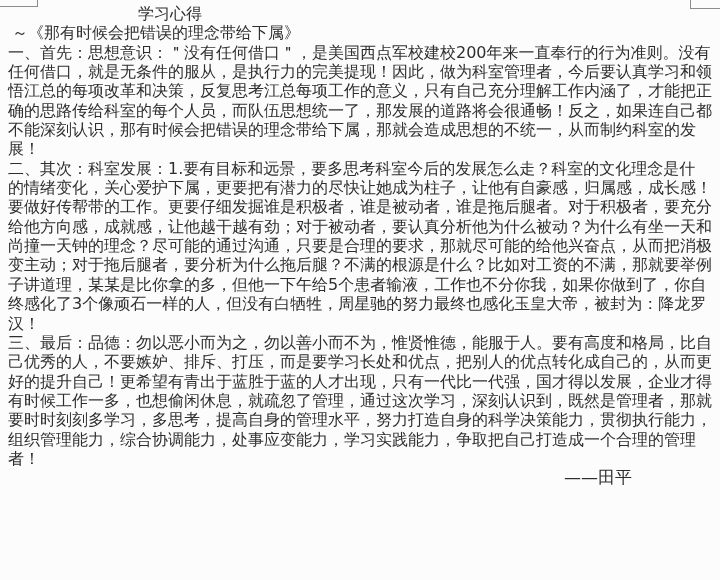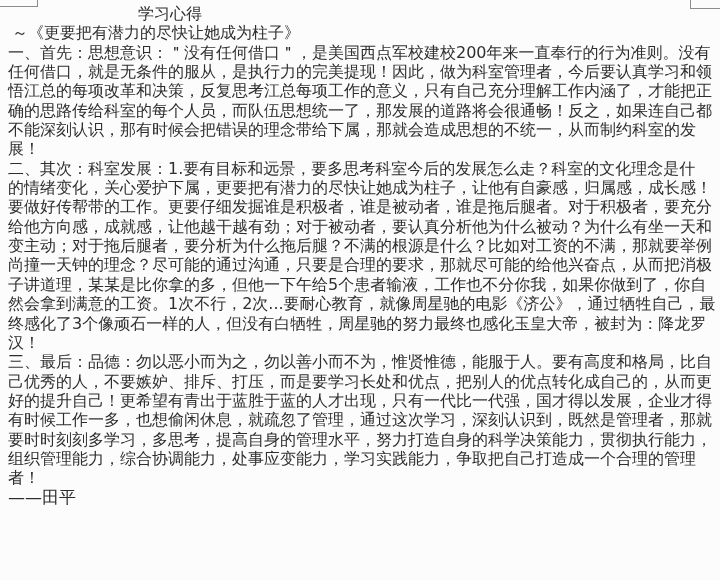--- a/index.html
+++ b/index.html
@@ -45,47 +45,47 @@
     color: #2e2e2e;
     letter-spacing: 0px;
   }
   .line.title {
     padding-left: 130px;
   }
   .line.tilde {
     padding-left: 4px;
   }
   .line.signature {
+    text-align: right;
     padding-right: 82px;
     font-size: 17px;
   }
 </style>
 </head>
 <body>
 
 <div class="corner-box left"></div>
 <div class="corner-box right"></div>
 
 <div class="doc" id="doc">
     <div class="line title">学习心得</div>
-    <div class="line tilde">～《更要把有潜力的尽快让她成为柱子》</div>
+    <div class="line tilde">～《那有时候会把错误的理念带给下属》</div>
     <div class="line">一、首先：思想意识：＂没有任何借口＂，是美国西点军校建校200年来一直奉行的行为准则。没有</div>
     <div class="line">任何借口，就是无条件的服从，是执行力的完美提现！因此，做为科室管理者，今后要认真学习和领</div>
     <div class="line">悟江总的每项改革和决策，反复思考江总每项工作的意义，只有自己充分理解工作内涵了，才能把正</div>
     <div class="line">确的思路传给科室的每个人员，而队伍思想统一了，那发展的道路将会很通畅！反之，如果连自己都</div>
     <div class="line">不能深刻认识，那有时候会把错误的理念带给下属，那就会造成思想的不统一，从而制约科室的发</div>
     <div class="line">展！</div>
     <div class="line">二、其次：科室发展：1.要有目标和远景，要多思考科室今后的发展怎么走？科室的文化理念是什</div>
     <div class="line">的情绪变化，关心爱护下属，更要把有潜力的尽快让她成为柱子，让他有自豪感，归属感，成长感！</div>
     <div class="line">要做好传帮带的工作。更要仔细发掘谁是积极者，谁是被动者，谁是拖后腿者。对于积极者，要充分</div>
     <div class="line">给他方向感，成就感，让他越干越有劲；对于被动者，要认真分析他为什么被动？为什么有坐一天和</div>
+    <div class="line">尚撞一天钟的理念？尽可能的通过沟通，只要是合理的要求，那就尽可能的给他兴奋点，从而把消极</div>
     <div class="line">变主动；对于拖后腿者，要分析为什么拖后腿？不满的根源是什么？比如对工资的不满，那就要举例</div>
-    <div class="line">尚撞一天钟的理念？尽可能的通过沟通，只要是合理的要求，那就尽可能的给他兴奋点，从而把消极</div>
     <div class="line">子讲道理，某某是比你拿的多，但他一下午给5个患者输液，工作也不分你我，如果你做到了，你自</div>
-    <div class="line">然会拿到满意的工资。1次不行，2次...要耐心教育，就像周星驰的电影《济公》，通过牺牲自己，最</div>
     <div class="line">终感化了3个像顽石一样的人，但没有白牺牲，周星驰的努力最终也感化玉皇大帝，被封为：降龙罗</div>
     <div class="line">汉！</div>
     <div class="line">三、最后：品德：勿以恶小而为之，勿以善小而不为，惟贤惟德，能服于人。要有高度和格局，比自</div>
     <div class="line">己优秀的人，不要嫉妒、排斥、打压，而是要学习长处和优点，把别人的优点转化成自己的，从而更</div>
     <div class="line">好的提升自己！更希望有青出于蓝胜于蓝的人才出现，只有一代比一代强，国才得以发展，企业才得</div>
     <div class="line">有时候工作一多，也想偷闲休息，就疏忽了管理，通过这次学习，深刻认识到，既然是管理者，那就</div>
     <div class="line">要时时刻刻多学习，多思考，提高自身的管理水平，努力打造自身的科学决策能力，贯彻执行能力，</div>
     <div class="line">组织管理能力，综合协调能力，处事应变能力，学习实践能力，争取把自己打造成一个合理的管理</div>
     <div class="line">者！</div>
     <div class="line signature">——田平</div>

